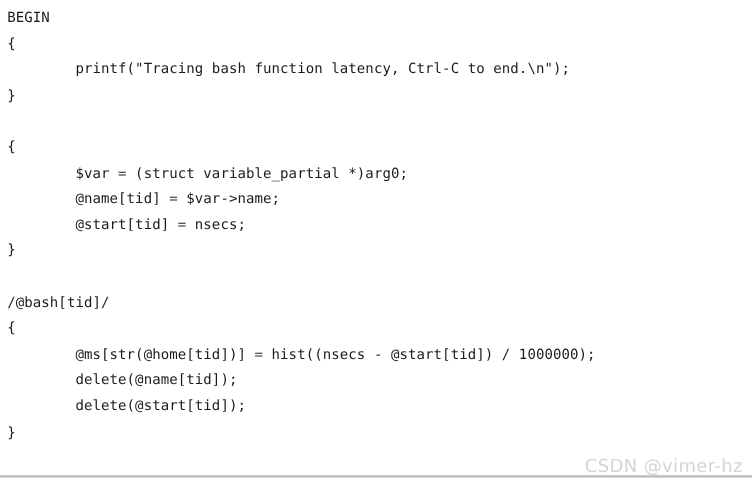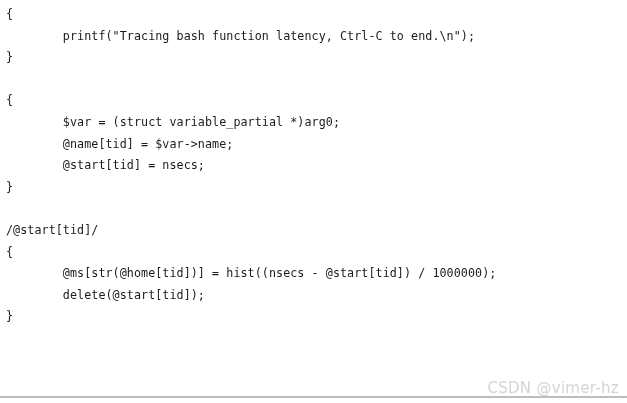--- a/index.html
+++ b/index.html
@@ -54,31 +54,33 @@
     white-space: pre;
     font-family: "DejaVu Sans", "Liberation Sans", sans-serif;
     user-select: none;
   }
 </style>
 </head>
 <body>
 
 <div id="code-listing">
   <div id="code-lines">
+      <span class="code-line">BEGIN</span>
       <span class="code-line">{</span>
       <span class="code-line">        printf("Tracing bash function latency, Ctrl-C to end.\n");</span>
       <span class="code-line">}</span>
       <span class="code-line blank"></span>
       <span class="code-line">{</span>
       <span class="code-line">        $var = (struct variable_partial *)arg0;</span>
       <span class="code-line">        @name[tid] = $var-&gt;name;</span>
       <span class="code-line">        @start[tid] = nsecs;</span>
       <span class="code-line">}</span>
       <span class="code-line blank"></span>
-      <span class="code-line">/@start[tid]/</span>
+      <span class="code-line">/@bash[tid]/</span>
       <span class="code-line">{</span>
       <span class="code-line">        @ms[str(@home[tid])] = hist((nsecs - @start[tid]) / 1000000);</span>
+      <span class="code-line">        delete(@name[tid]);</span>
       <span class="code-line">        delete(@start[tid]);</span>
       <span class="code-line">}</span>
     </div>
 </div>
 
 <div id="watermark">CSDN @vimer-hz</div>
 
 </body></html>

